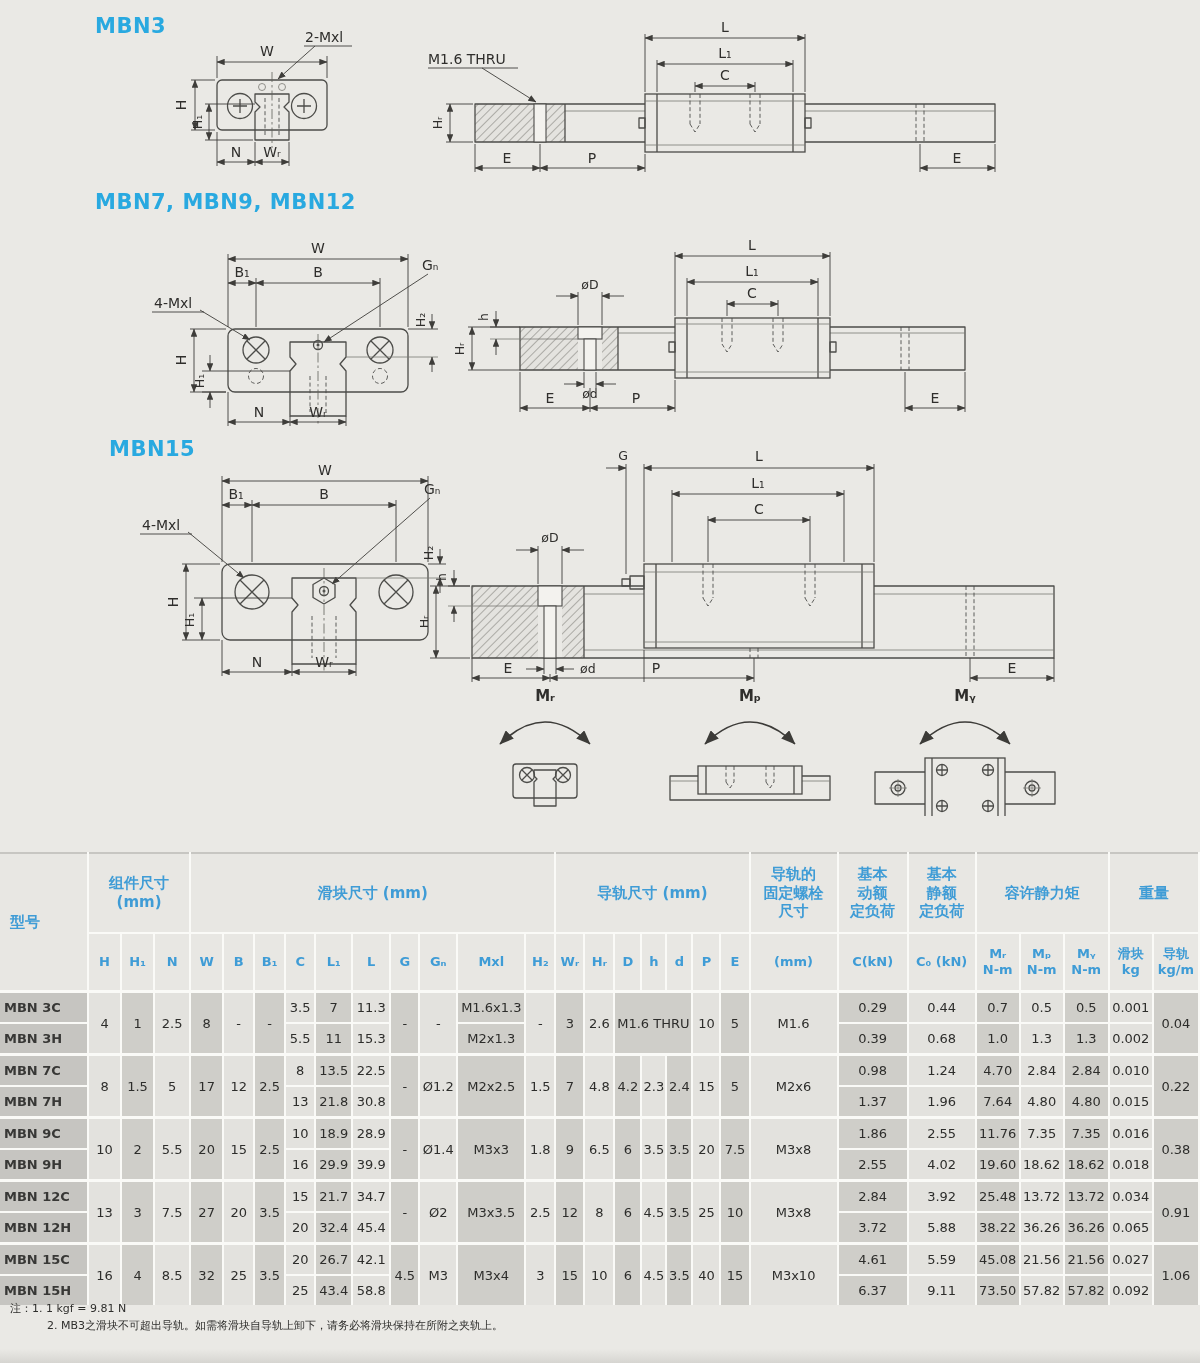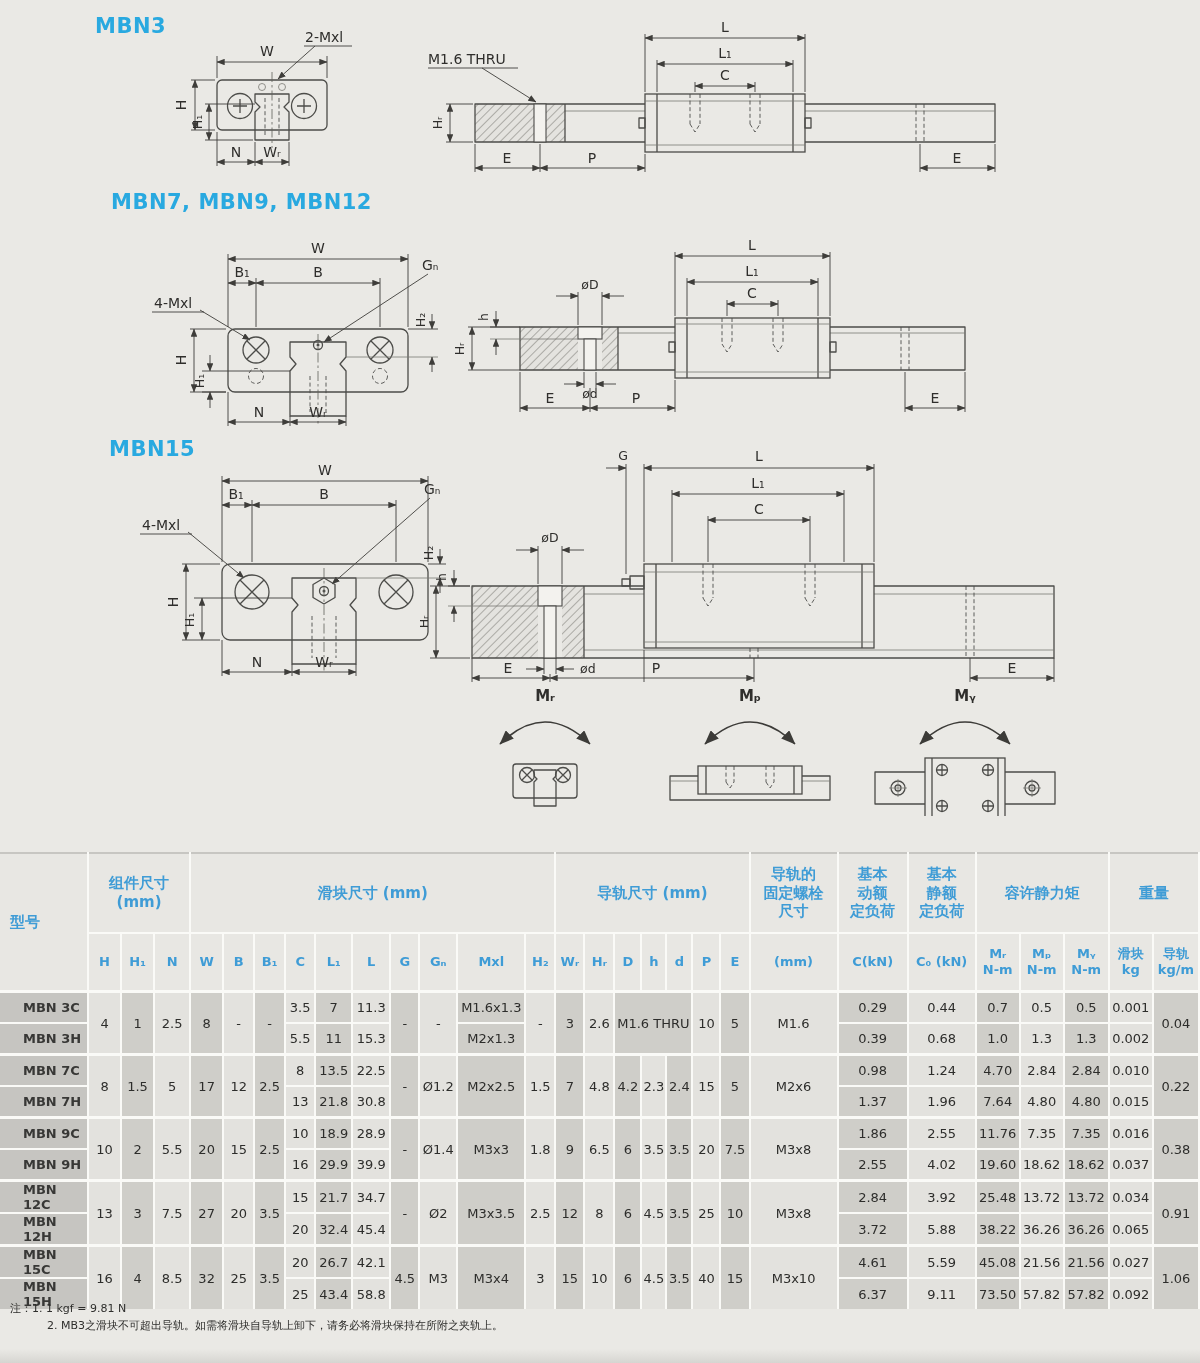--- a/index.html
+++ b/index.html
@@ -32,38 +32,38 @@
   }
   .spec th, .spec td {
     border-right:2px solid #fafaf7; padding:0; text-align:center; vertical-align:middle;
     font-family:"DejaVu Sans","Liberation Sans",sans-serif;
   }
   .spec thead th { background:#e8e7e3; color:#3f9cd6; font-weight:bold; white-space:pre-line; line-height:1.25; }
   .spec thead tr.grp  th { height:78px; font-size:15px; border-bottom:2px solid #fafaf7; }
   .spec thead tr.cols th { height:56px; font-size:13px; border-bottom:3px solid #fafaf7; }
   .spec th.model-h { text-align:left; padding-left:10px; font-size:15px;margin-top:11px; }
   .spec td { height:29px; font-size:13px; color:#2d2d2b; }
-  .spec td.model { background:#c6c5c1; text-align:left; padding-left:23px; font-weight:bold; color:#383836; }
+  .spec td.model { background:#c6c5c1; text-align:left; padding-left:4px; font-weight:bold; color:#383836; }
   .spec td.lt { background:#e3e2de; }
   .spec td.dk { background:#cfcec9; }
   .spec td.rowsep { border-bottom:2px solid #fafaf7; }
   .spec tr.gfirst td { border-top:3px solid #fafaf7; }
 
   .notes { position:absolute; left:10px; top:1300px; font-size:11px; color:#2e2e2c; line-height:1.55; }
   .notes .indent { padding-left:37px; }
   .bottom-shade { position:absolute; left:0; bottom:0; width:1200px; height:14px;
     background:linear-gradient(#eae9e5,#d6d5d1); }
 </style>
 </head>
 <body>
 
 <div class="page">
 
   <div class="sec-title" style="left:95px;top:14px">MBN3</div>
-  <div class="sec-title" style="left:111px;top:190px">MBN7, MBN9, MBN12</div>
+  <div class="sec-title" style="left:95px;top:190px">MBN7, MBN9, MBN12</div>
   <div class="sec-title" style="left:109px;top:437px">MBN15</div>
 
   <svg class="draw" style="left:155px;top:26px" width="240" height="160" viewBox="0 0 240 160">
     <defs>
       <marker id="aA" viewBox="0 0 10 8" refX="9.5" refY="4" markerWidth="9" markerHeight="7.2" orient="auto-start-reverse">
         <path d="M0 0L10 4L0 8z" fill="#3e3d3a"></path>
       </marker>
     </defs>
     <path class="dl" d="M62,52V30M172,52V30"></path>
     <line class="dl" x1="62" y1="36" x2="172" y2="36" marker-start="url(#aA)" marker-end="url(#aA)"></line>
@@ -617,21 +617,21 @@
         <tr>
           <td class="model">MBN 9H</td>
           <td class="lt">16</td>
           <td class="dk">29.9</td>
           <td class="lt">39.9</td>
           <td class="dk">2.55</td>
           <td class="lt">4.02</td>
           <td class="dk">19.60</td>
           <td class="lt">18.62</td>
           <td class="dk">18.62</td>
-          <td class="lt">0.037</td>
+          <td class="lt">0.018</td>
         </tr>
         <tr class="gfirst">
           <td class="model rowsep">MBN 12C</td>
           <td class="lt" rowspan="2">13</td>
           <td class="dk" rowspan="2">3</td>
           <td class="lt" rowspan="2">7.5</td>
           <td class="dk" rowspan="2">27</td>
           <td class="lt" rowspan="2">20</td>
           <td class="dk" rowspan="2">3.5</td>
           <td class="lt rowsep">15</td>

